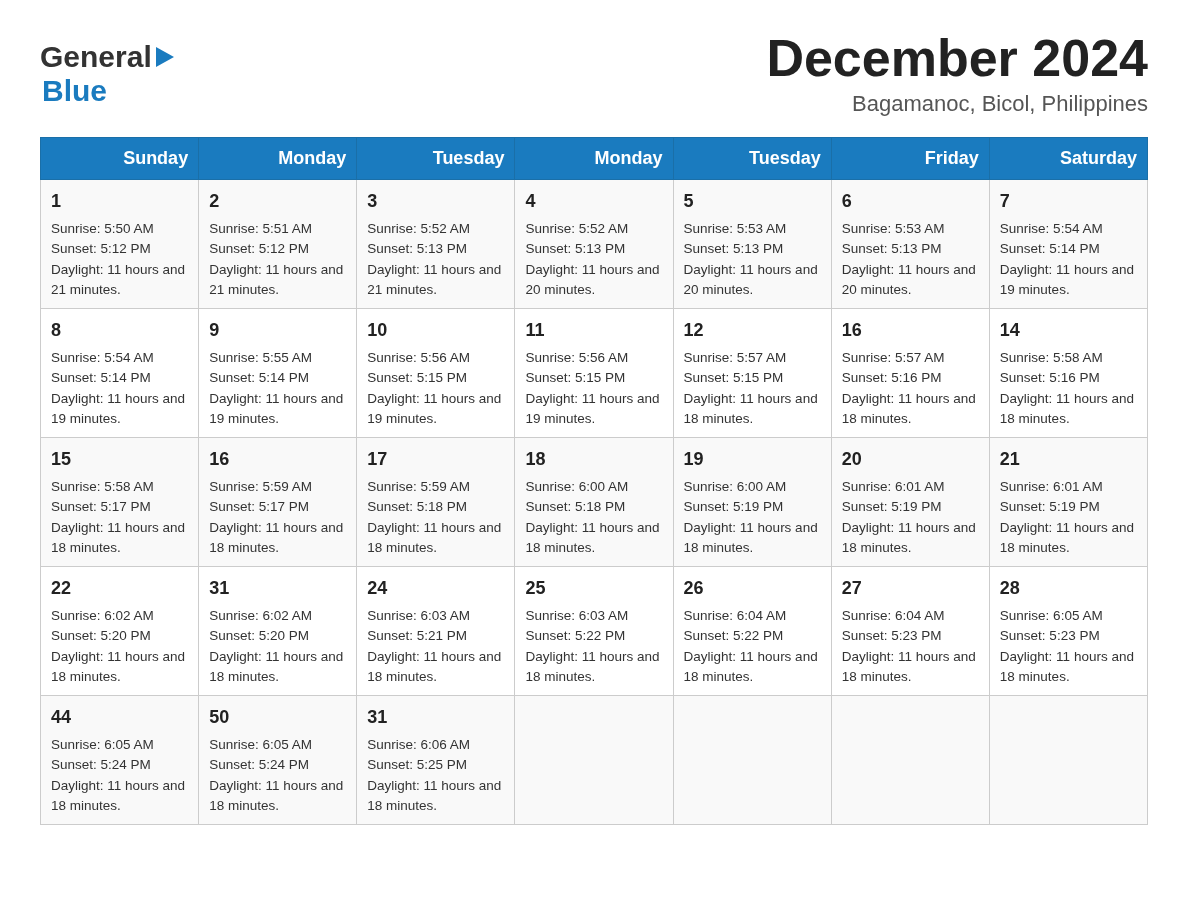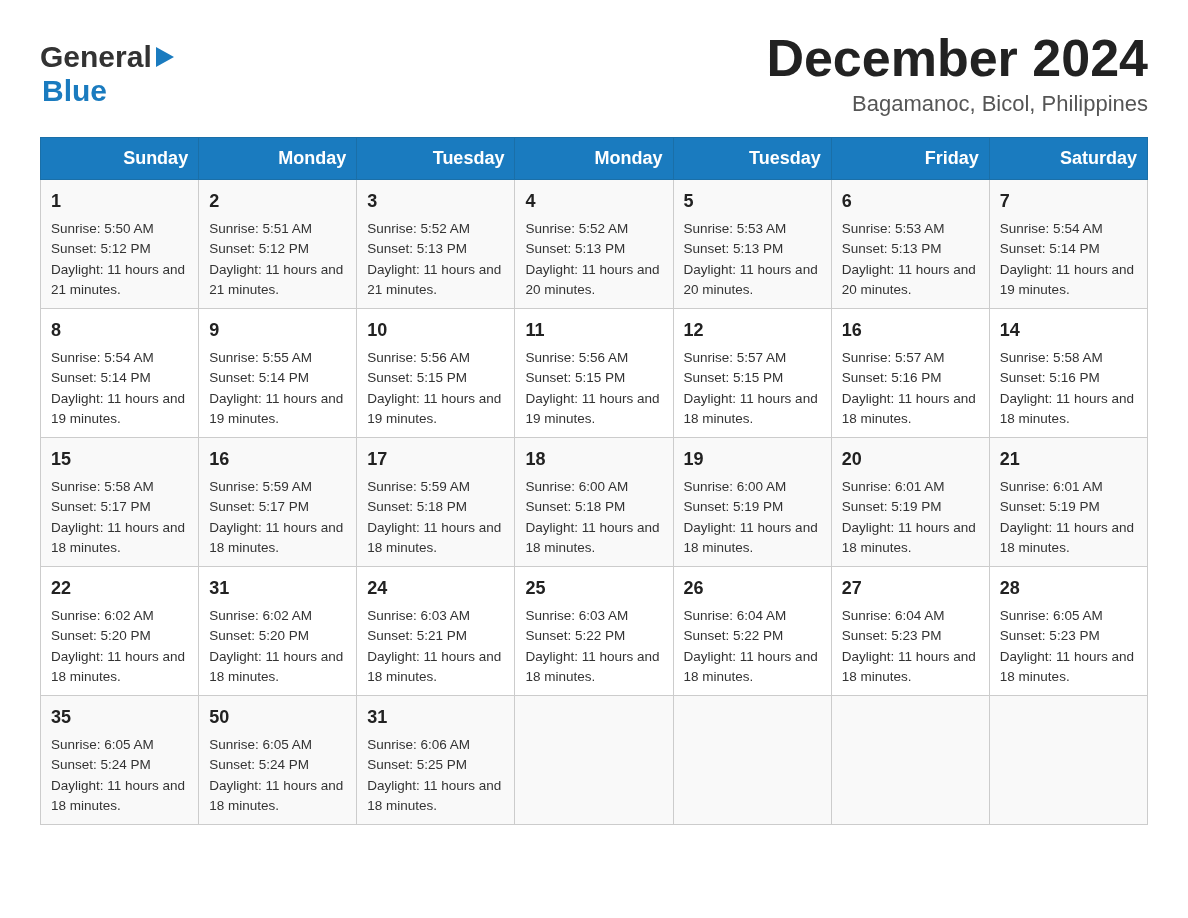--- a/index.html
+++ b/index.html
@@ -159,21 +159,21 @@
       <tr>
         <td><span class="day-number">22</span>Sunrise: 6:02 AM<br>Sunset: 5:20 PM<br>Daylight: 11 hours and 18 minutes.</td>
         <td><span class="day-number">31</span>Sunrise: 6:02 AM<br>Sunset: 5:20 PM<br>Daylight: 11 hours and 18 minutes.</td>
         <td><span class="day-number">24</span>Sunrise: 6:03 AM<br>Sunset: 5:21 PM<br>Daylight: 11 hours and 18 minutes.</td>
         <td><span class="day-number">25</span>Sunrise: 6:03 AM<br>Sunset: 5:22 PM<br>Daylight: 11 hours and 18 minutes.</td>
         <td><span class="day-number">26</span>Sunrise: 6:04 AM<br>Sunset: 5:22 PM<br>Daylight: 11 hours and 18 minutes.</td>
         <td><span class="day-number">27</span>Sunrise: 6:04 AM<br>Sunset: 5:23 PM<br>Daylight: 11 hours and 18 minutes.</td>
         <td><span class="day-number">28</span>Sunrise: 6:05 AM<br>Sunset: 5:23 PM<br>Daylight: 11 hours and 18 minutes.</td>
       </tr>
       <tr>
-        <td><span class="day-number">35</span>Sunrise: 6:05 AM<br>Sunset: 5:24 PM<br>Daylight: 11 hours and 18 minutes.</td>
+        <td><span class="day-number">44</span>Sunrise: 6:05 AM<br>Sunset: 5:24 PM<br>Daylight: 11 hours and 18 minutes.</td>
         <td><span class="day-number">50</span>Sunrise: 6:05 AM<br>Sunset: 5:24 PM<br>Daylight: 11 hours and 18 minutes.</td>
         <td><span class="day-number">31</span>Sunrise: 6:06 AM<br>Sunset: 5:25 PM<br>Daylight: 11 hours and 18 minutes.</td>
         <td class="empty-cell"></td>
         <td class="empty-cell"></td>
         <td class="empty-cell"></td>
         <td class="empty-cell"></td>
       </tr>
     </tbody>
 </table>
 

